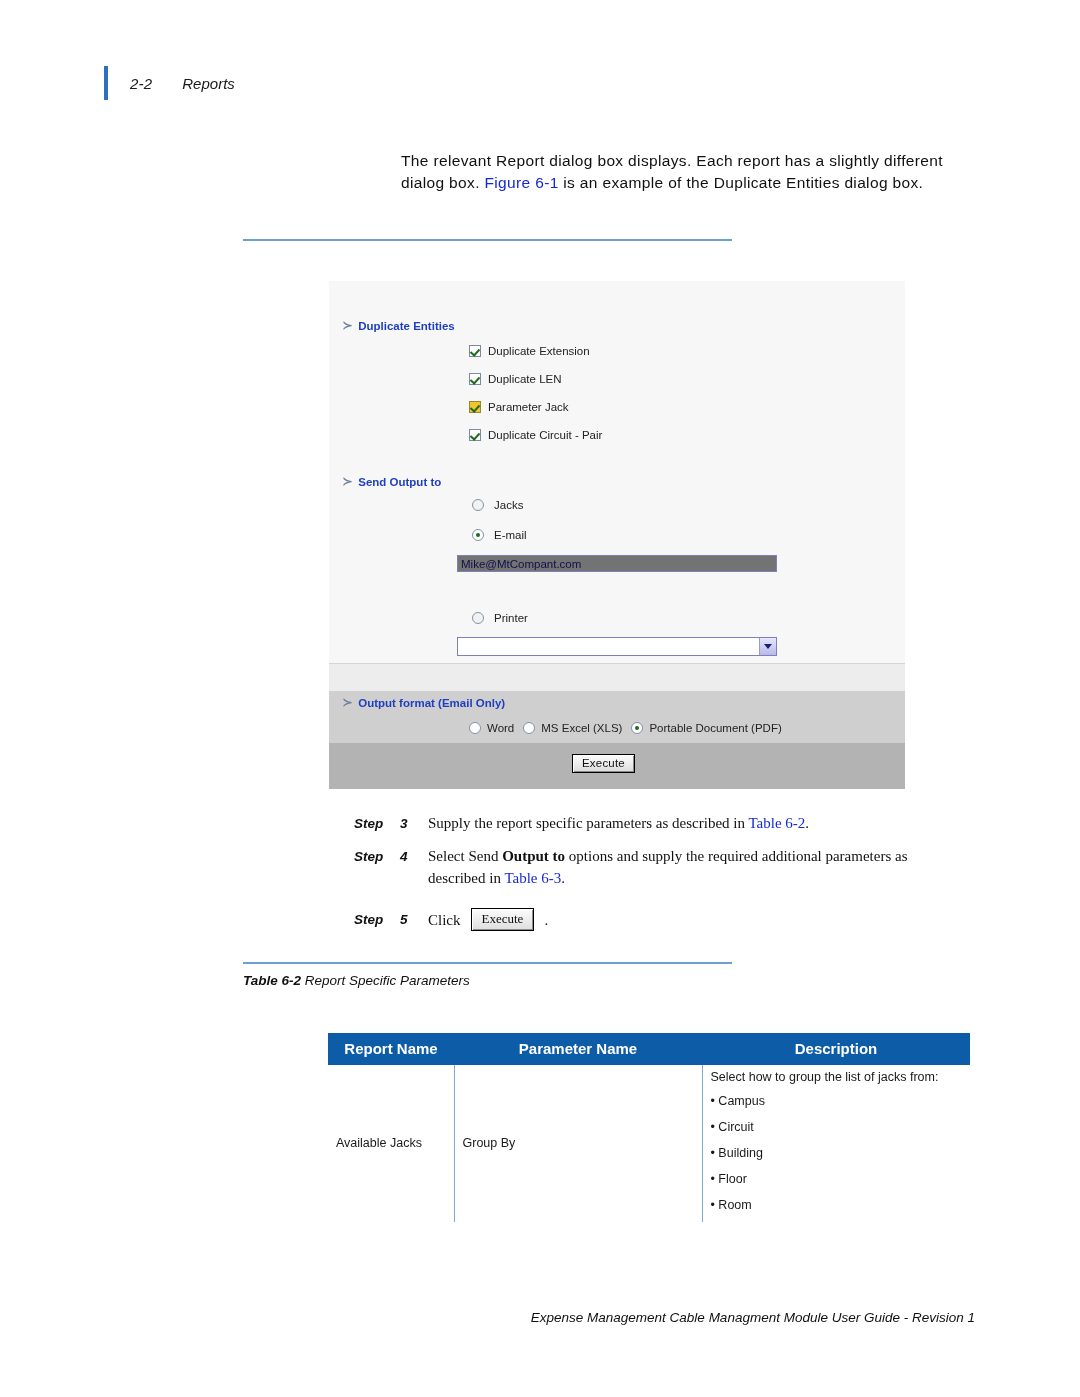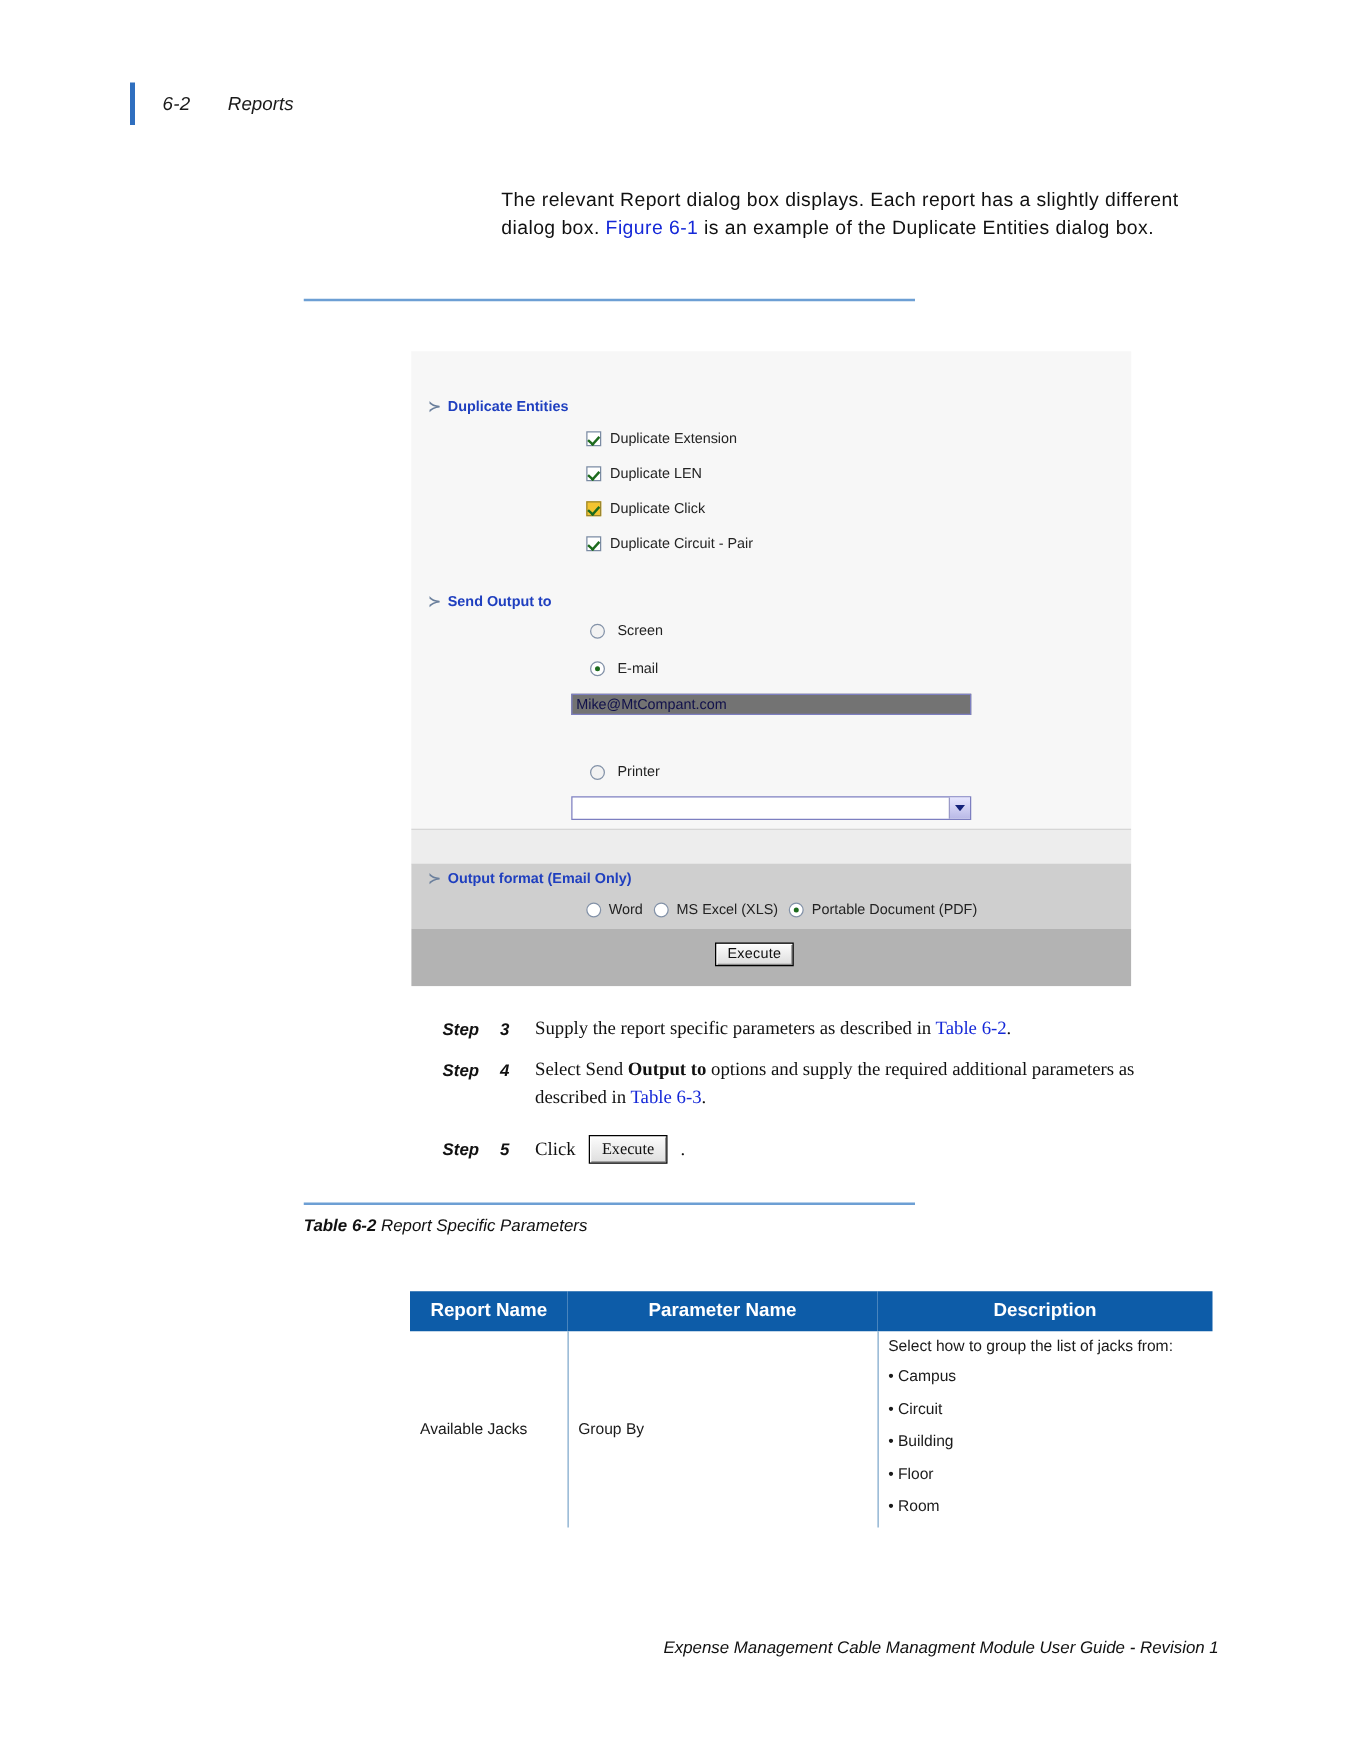--- a/index.html
+++ b/index.html
@@ -374,21 +374,21 @@
     font-size: 13.5px;
     font-style: italic;
     color: #111111;
   }
 </style>
 </head>
 <body>
 
 <div class="page-header">
   <div class="header-rule"></div>
-  <div class="header-folio">6-2</div>
+  <div class="header-folio">2-2</div>
   <div class="header-title">Reports</div>
 </div>
 
 <div class="intro-para">
   <span>The relevant Report dialog box displays. Each report has a slightly different dialog box. </span><span class="xref">Figure 6-1</span><span> is an example of the Duplicate Entities dialog box.</span>
 </div>
 
 <div class="caption-block">
   <div class="caption-rule"></div>
 </div>
@@ -403,35 +403,35 @@
   <div class="chk-row r1">
     <span class="checkbox"></span>
     <span>Duplicate Extension</span>
   </div>
   <div class="chk-row r2">
     <span class="checkbox"></span>
     <span>Duplicate LEN</span>
   </div>
   <div class="chk-row r3">
     <span class="checkbox focus"></span>
-    <span>Duplicate Click</span>
+    <span>Parameter Jack</span>
   </div>
   <div class="chk-row r4">
     <span class="checkbox"></span>
     <span>Duplicate Circuit - Pair</span>
   </div>
 
   <div class="dlg-section-head sec-send-head">
     <span class="dlg-arrow">≻</span>
     <span>Send Output to</span>
   </div>
 
   <div class="radio-row screen">
     <span class="radio"></span>
-    <span>Screen</span>
+    <span>Jacks</span>
   </div>
   <div class="radio-row email">
     <span class="radio on"></span>
     <span>E-mail</span>
   </div>
 
   <div class="email-input">Mike@MtCompant.com</div>
 
   <div class="radio-row printer">
     <span class="radio"></span>

